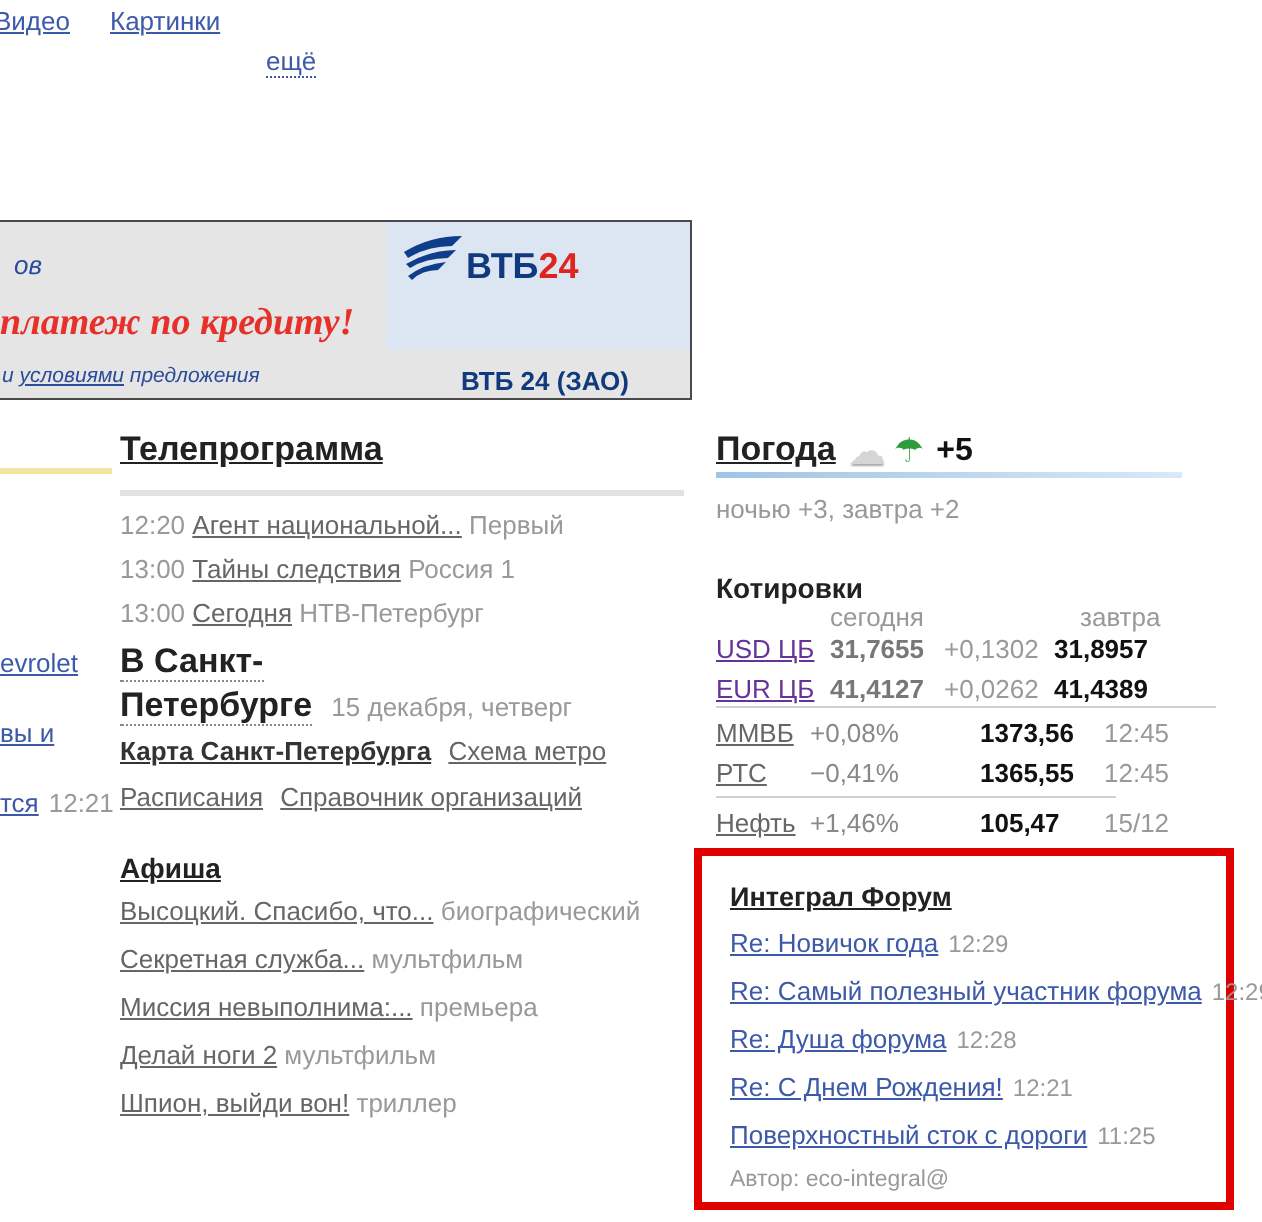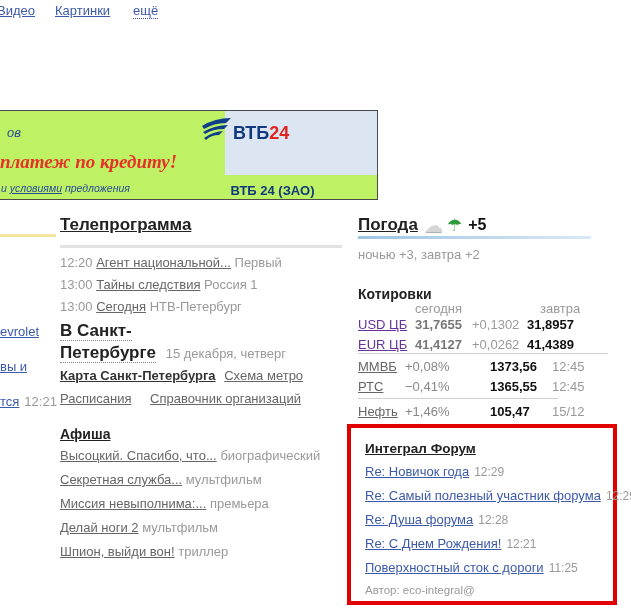--- a/index.html
+++ b/index.html
@@ -3,34 +3,34 @@
 <meta charset="utf-8">
 <style>
   html,body{margin:0;padding:0;background:#fff;}
   #page{position:relative;width:631px;height:611px;overflow:hidden;
         font-family:"Liberation Sans",sans-serif;font-size:13px;color:#222;background:#fff;}
   .abs{position:absolute;}
   a,.lnk{cursor:pointer;}
 
   
   .topnav a{color:#3D59A9;text-decoration:underline;position:absolute;top:3px;}
-  .nav-more{text-decoration:none !important;border-bottom:1px dotted #3D59A9;}
+  .nav-more{text-decoration:none !important;border-bottom:1px dotted #3D59A9;margin-top:20px;}
 
   
   .arrow{position:absolute;top:21px;left:0;width:545px;height:61px;background:#FFCC00;
          clip-path:polygon(0 0,522px 0,545px 30px,522px 61px,0 61px);}
   .search-input{position:absolute;left:-2px;top:9px;width:438px;height:25px;
          border:1px solid #9a9a9a;border-top-color:#6f6f6f;background:#fff;
          font-family:"Liberation Sans",sans-serif;font-size:14px;padding:0 4px;box-sizing:border-box;}
   .search-btn{position:absolute;left:450px;top:13px;width:66px;height:24px;
          background:linear-gradient(#ffffff,#d3d3d3);border:1px solid #8a8a8a;border-radius:3px;
          font-size:13px;color:#222;text-align:center;line-height:22px;box-sizing:border-box;}
 
   
-  .banner{position:absolute;left:-1px;top:110px;width:379px;height:90px;background:#bef264;
+  .banner{position:absolute;left:-1px;top:110px;width:347px;height:90px;background:#e5e5e5;
           border:1px solid #4a4a4a;box-sizing:border-box;}
   .banner-blue{position:absolute;right:0;top:0;width:152px;height:64px;background:#DCE6F2;}
   .banner-ov{position:absolute;left:7px;top:14px;font-style:italic;color:#2B4B9B;font-size:13px;}
   .banner-headline{position:absolute;left:0px;top:40px;color:#E8302A;font-weight:bold;font-style:italic;
           font-size:19px;font-family:"Liberation Serif",serif;white-space:nowrap;}
   .banner-disc{position:absolute;left:1px;top:71px;font-size:10.5px;font-style:italic;color:#2B4B9B;white-space:nowrap;}
   .banner-disc .u{text-decoration:underline;}
   .vtb-wing{position:absolute;left:200px;top:6px;}
   .vtb-word{position:absolute;left:233px;top:12px;font-size:18px;font-weight:bold;color:#103A7D;letter-spacing:0;}
   .vtb-24{color:#E02520;}
@@ -142,21 +142,21 @@
   <div class="leftcol-row" style="top:343px">
     <span class="dotted-h lnk">Петербурге</span>
     <span class="meta" style="margin-left:6px">15 декабря, четверг</span>
   </div>
   <div class="leftcol-row" style="top:368px">
     <a class="glnk" style="color:#333;font-weight:bold">Карта Санкт-Петербурга</a>
     <a class="glnk" style="margin-left:5px">Схема метро</a>
   </div>
   <div class="leftcol-row" style="top:391px">
     <a class="glnk">Расписания</a>
-    <a class="glnk" style="margin-left:15px">Справочник организаций</a>
+    <a class="glnk" style="margin-left:5px">Справочник организаций</a>
   </div>
 
   <div class="leftcol-row" style="top:426px">
     <a class="h-mid">Афиша</a>
   </div>
   <div class="leftcol-row" style="top:448px">
     <a class="glnk">Высоцкий. Спасибо, что...</a>
     <span class="meta">биографический</span>
   </div>
   <div class="leftcol-row" style="top:472px">

